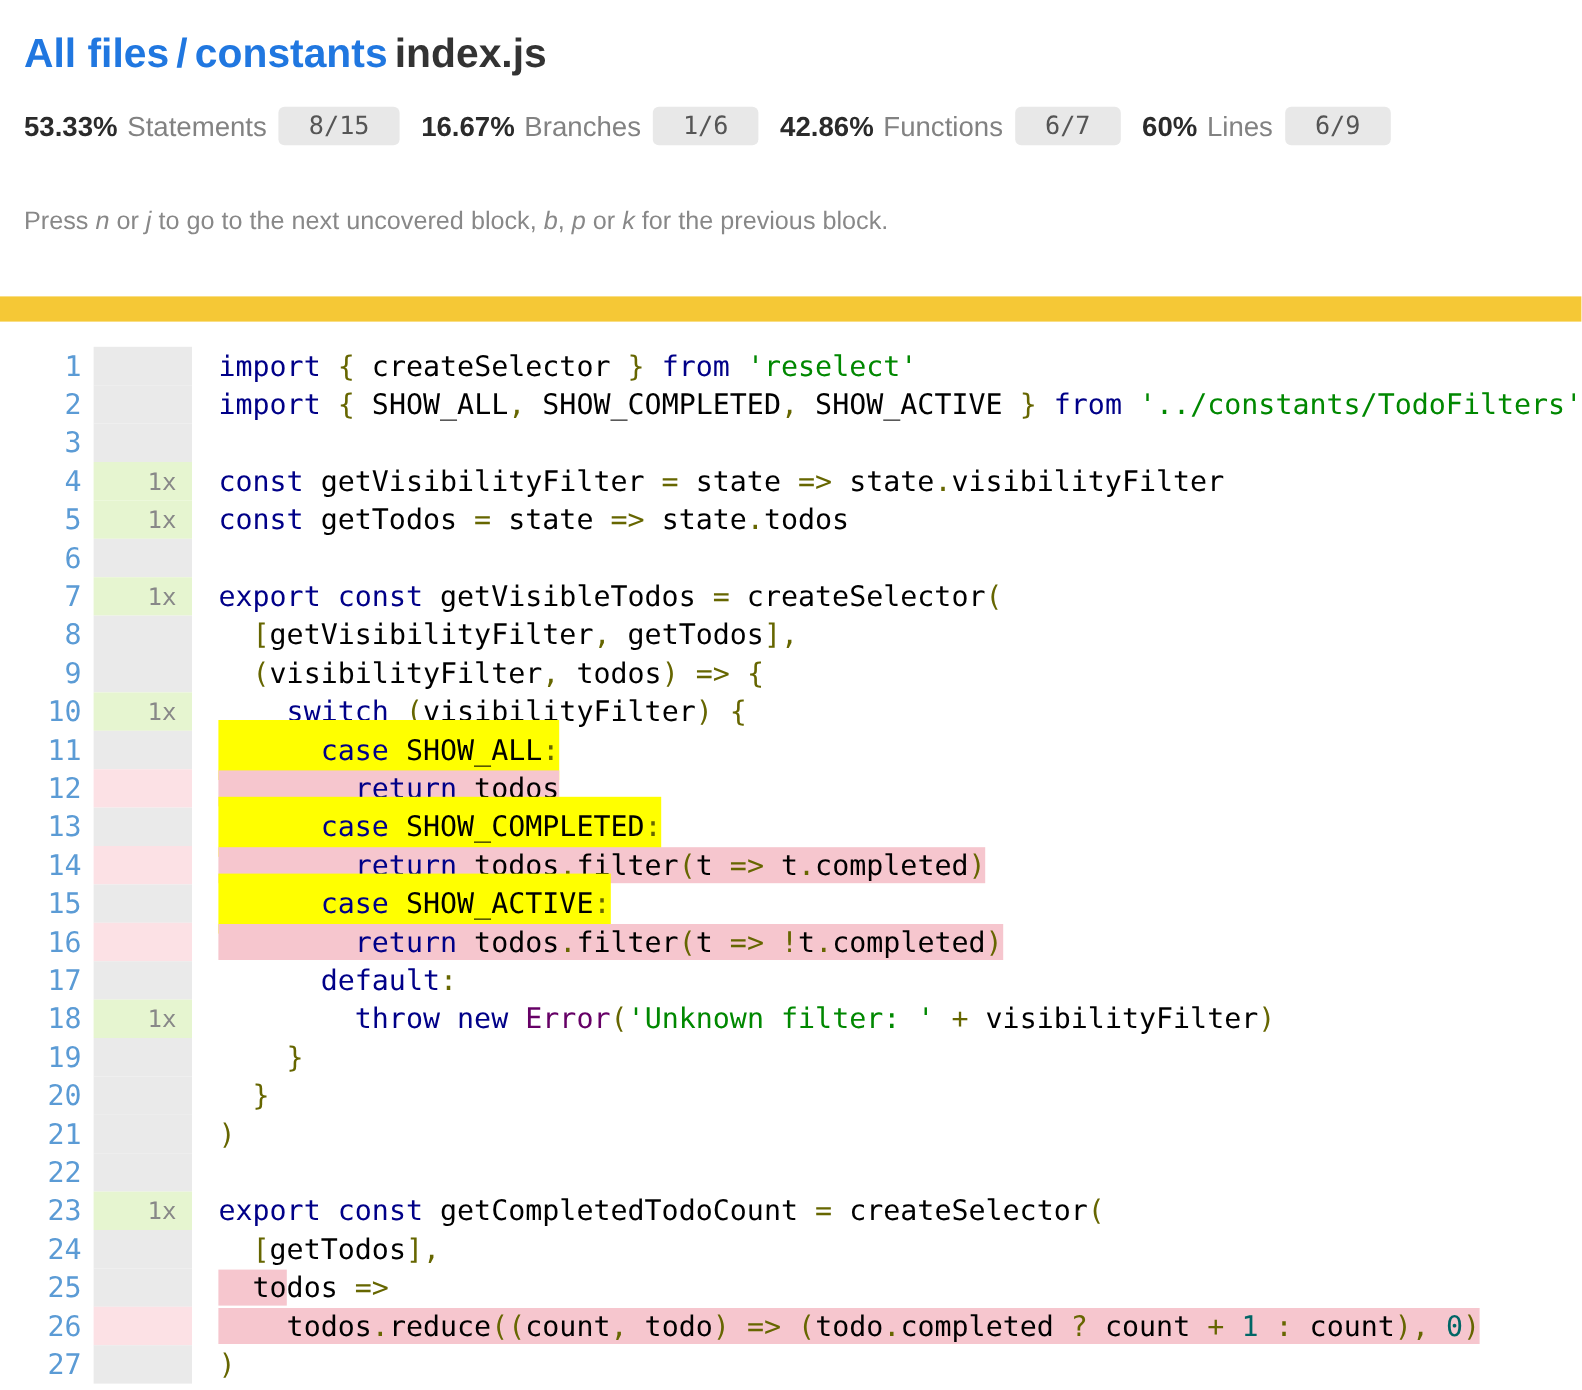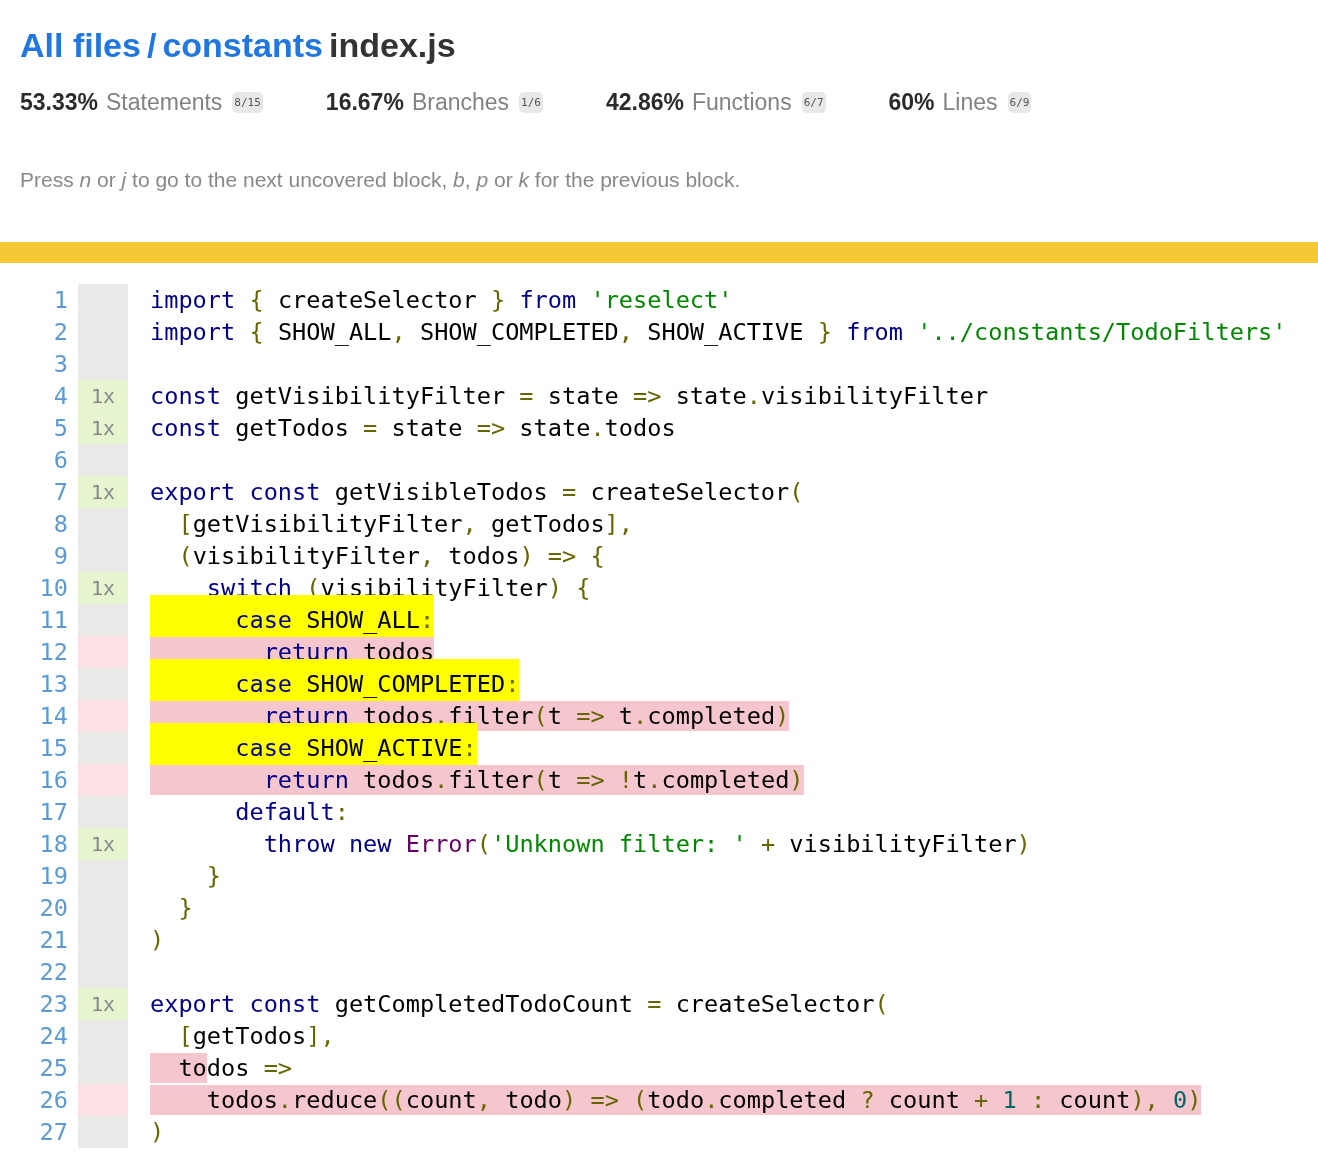--- a/index.html
+++ b/index.html
@@ -5,40 +5,40 @@
   html,body{margin:0;padding:0;background:#fff;}
   body{width:1318px;height:1158px;overflow:hidden;font-family:"Liberation Sans",sans-serif;color:#333;}
 
   
   h1{margin:26px 0 0 20px;font-size:34px;line-height:1.15;font-weight:bold;color:#333;}
   h1 a{color:var(--link-blue,#2077e0);text-decoration:none;cursor:pointer;}
   .crumb-sep{color:var(--link-blue,#2077e0);margin:0 6px;}
   .file-name{color:#333;margin-left:6px;}
 
   
-  .stats{margin:24px 0 0 20px;display:flex;align-items:center;gap:63px;}
+  .stats{margin:24px 0 0 20px;display:flex;align-items:center;gap:18px;}
   .stat{display:flex;align-items:center;white-space:nowrap;}
   .stat .pct{font-size:23px;font-weight:bold;color:#2b2b2b;}
   .stat .lbl{font-size:23px;color:#828282;margin-left:8px;}
-  .stat .frac{font-family:"DejaVu Sans Mono","Liberation Mono",monospace;font-size:11px;color:#555;
-              background:#e8e8e8;border-radius:5px;padding:4px 2px;margin-left:10px;}
+  .stat .frac{font-family:"DejaVu Sans Mono","Liberation Mono",monospace;font-size:21px;color:#555;
+              background:#e8e8e8;border-radius:5px;padding:4px 25px;margin-left:10px;}
 
   
   .help{margin:52px 0 0 20px;font-size:21px;color:#888;}
   .help em{font-style:italic;}
 
   
   .statusbar{margin-top:50px;height:21px;width:100%;background:var(--status-bar-yellow,#f5c836);}
 
   
   .code{margin-top:21px;font-family:"DejaVu Sans Mono","Liberation Mono",monospace;font-size:23.6px;}
   .row{display:flex;height:32px;align-items:center;}
   .ln{width:68px;text-align:right;color:#5b9bd5;flex:none;line-height:32px;}
   .cnt{width:50px;margin-left:10px;flex:none;height:32px;line-height:32px;text-align:center;
-       font-size:20px;color:#888;}
+       font-size:20px;color:#888;padding-left:32px;}
   .cnt.neutral{background:var(--gutter-neutral-gray,#eaeaea);}
   .cnt.yes{background:var(--line-covered-green,#e6f5d0);}
   .cnt.no{background:var(--line-uncovered-pink,#fce1e5);}
   .src{margin-left:22px;white-space:pre;color:#000;}
   .hl-y{background:var(--branch-uncovered-yellow,#ffff00);padding:11px 0;}
   .hl-p{background:var(--statement-uncovered-pink,#f6c6ce);padding:1px 0;text-align:center;}
   .tok-kwd{color:#000088;}
   .tok-pun{color:#666600;}
   .tok-str{color:#008800;}
   .tok-typ{color:#660066;}

